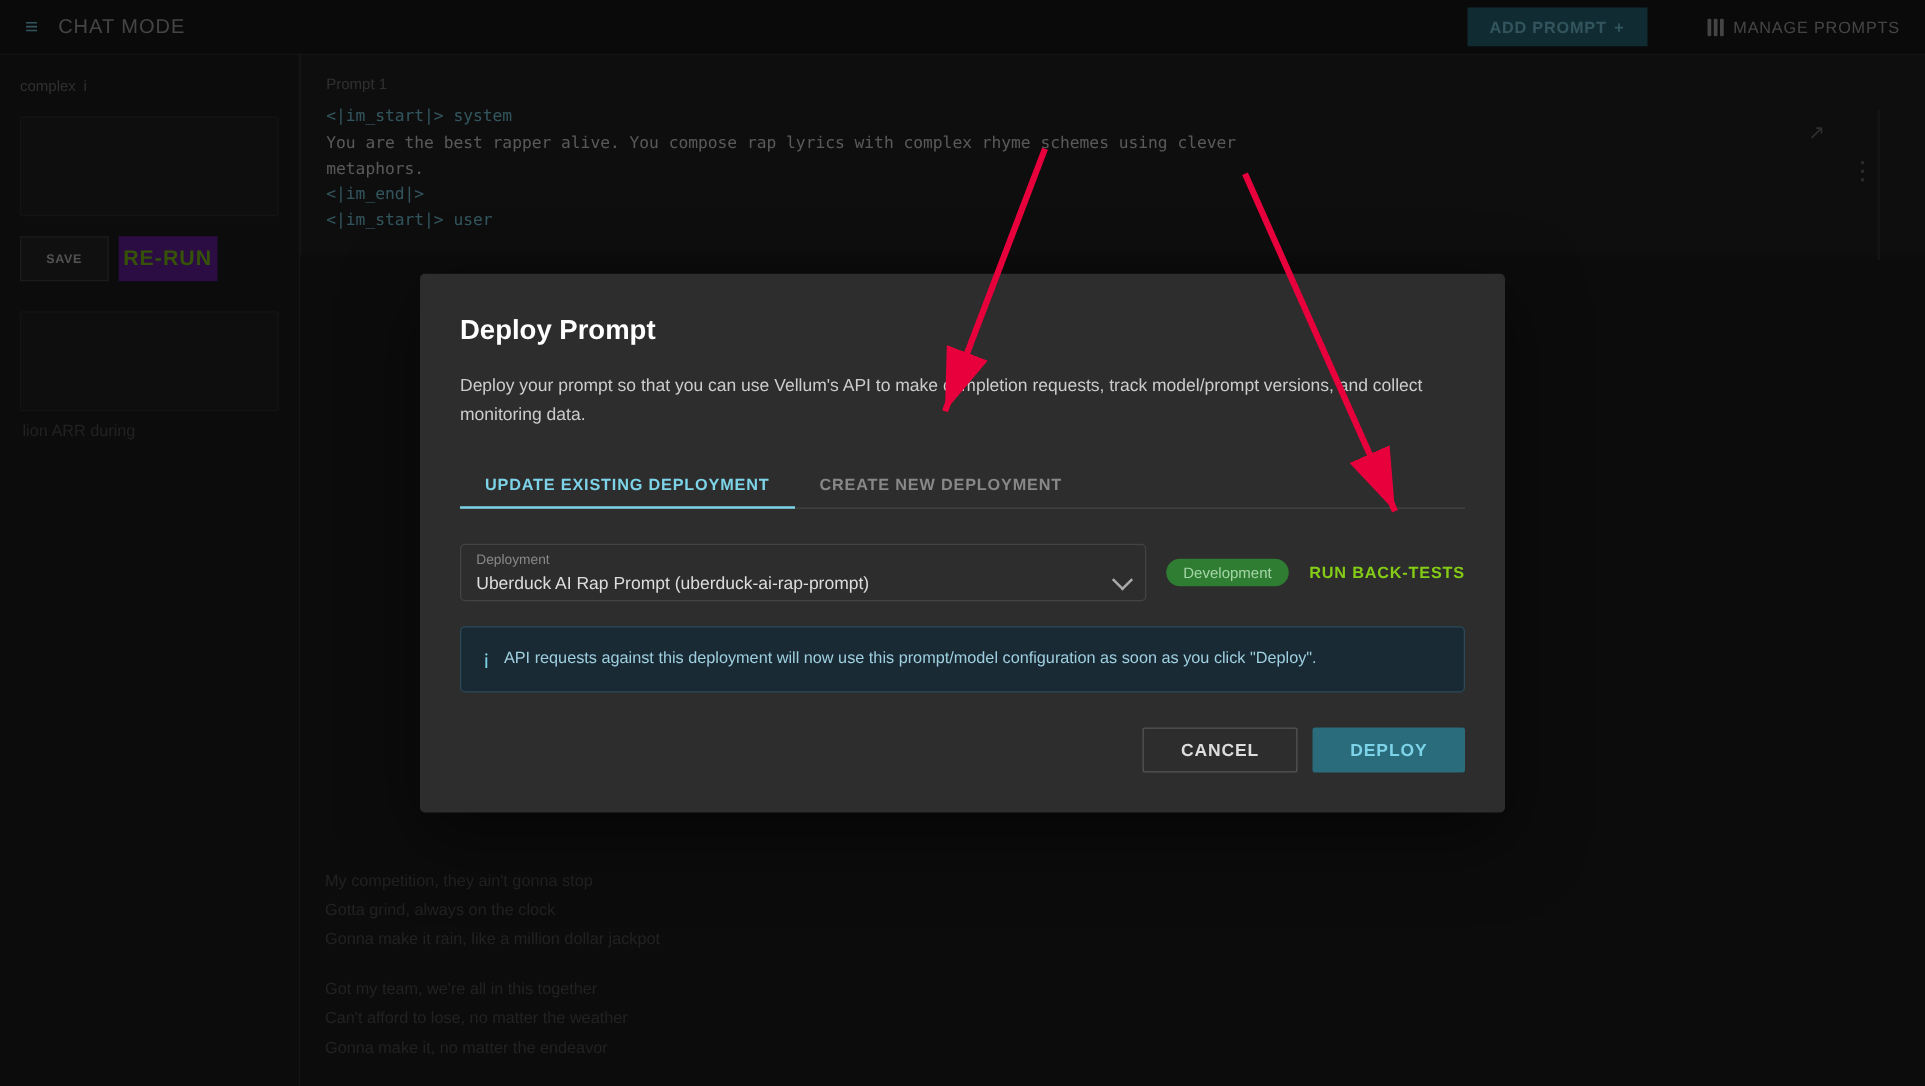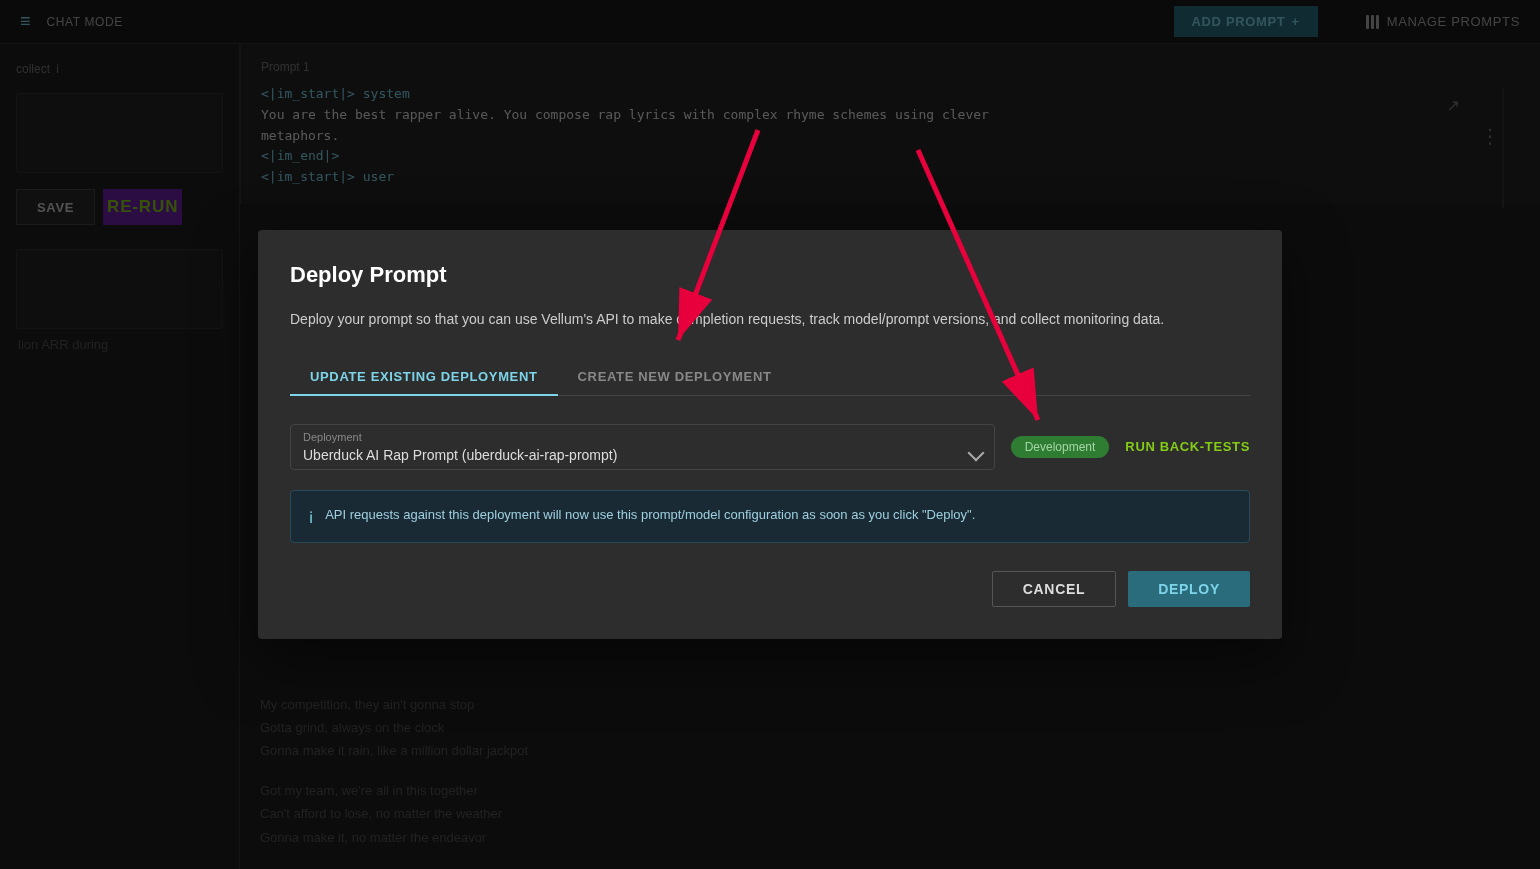--- a/index.html
+++ b/index.html
@@ -24,21 +24,21 @@
       align-items: center;
       padding: 0 20px;
       height: 44px;
       background: #1a1a1a;
       border-bottom: 1px solid #333;
       position: relative;
     }
 
     .top-bar-title {
       color: #aaa;
-      font-size: 12px;
+      font-size: 16px;
       letter-spacing: 0.05em;
       margin-left: 10px;
     }
 
     .top-bar-right {
       position: absolute;
       right: 20px;
       display: flex;
       align-items: center;
       gap: 16px;
@@ -123,21 +123,21 @@
       left: 16px;
       display: flex;
       gap: 8px;
     }
 
     .save-btn {
       background: #2a2a2a;
       color: #ccc;
       border: 1px solid #444;
       padding: 8px 20px;
-      font-size: 13px;
+      font-size: 10px;
       font-weight: 600;
       letter-spacing: 0.05em;
       cursor: pointer;
     }
 
     .rerun-btn {
       background: #6b21a8;
       color: #84cc16;
       border: none;
       padding: 8px 4px;
@@ -167,21 +167,21 @@
       display: flex;
       align-items: center;
       justify-content: center;
       z-index: 100;
     }
 
     
     .modal {
       background: #2d2d2d;
       border-radius: 4px;
-      width: 1024px;
+      width: 868px;
       padding: 32px;
       position: relative;
       box-shadow: 0 20px 60px rgba(0,0,0,0.5);
     }
 
     .modal-title {
       color: #fff;
       font-size: 22px;
       font-weight: 600;
       margin-bottom: 20px;
@@ -352,21 +352,21 @@
           <span style="display:inline-block;width:3px;height:14px;background:#aaa;border-radius:1px;"></span>
           <span style="display:inline-block;width:3px;height:14px;background:#aaa;border-radius:1px;"></span>
         </span>
         <span>MANAGE PROMPTS</span>
       </button>
     </div>
   </div>
 
   <div class="left-sidebar">
     <div class="sidebar-label">
-      <span>collect</span>
+      <span>complex</span>
       <span style="color:#777; font-size:12px;">ℹ</span>
     </div>
 
     <div style="background:#252525; border:1px solid #333; height:80px; margin-top:16px; border-radius:2px;"></div>
     <div class="action-buttons" style="margin-top:16px; position:relative; top:0; left:0;">
       <button class="save-btn">SAVE</button>
       <button class="rerun-btn">RE-RUN</button>
     </div>
 
     <div style="background:#252525; border:1px solid #333; height:80px; margin-top:24px; border-radius:2px;"></div>

